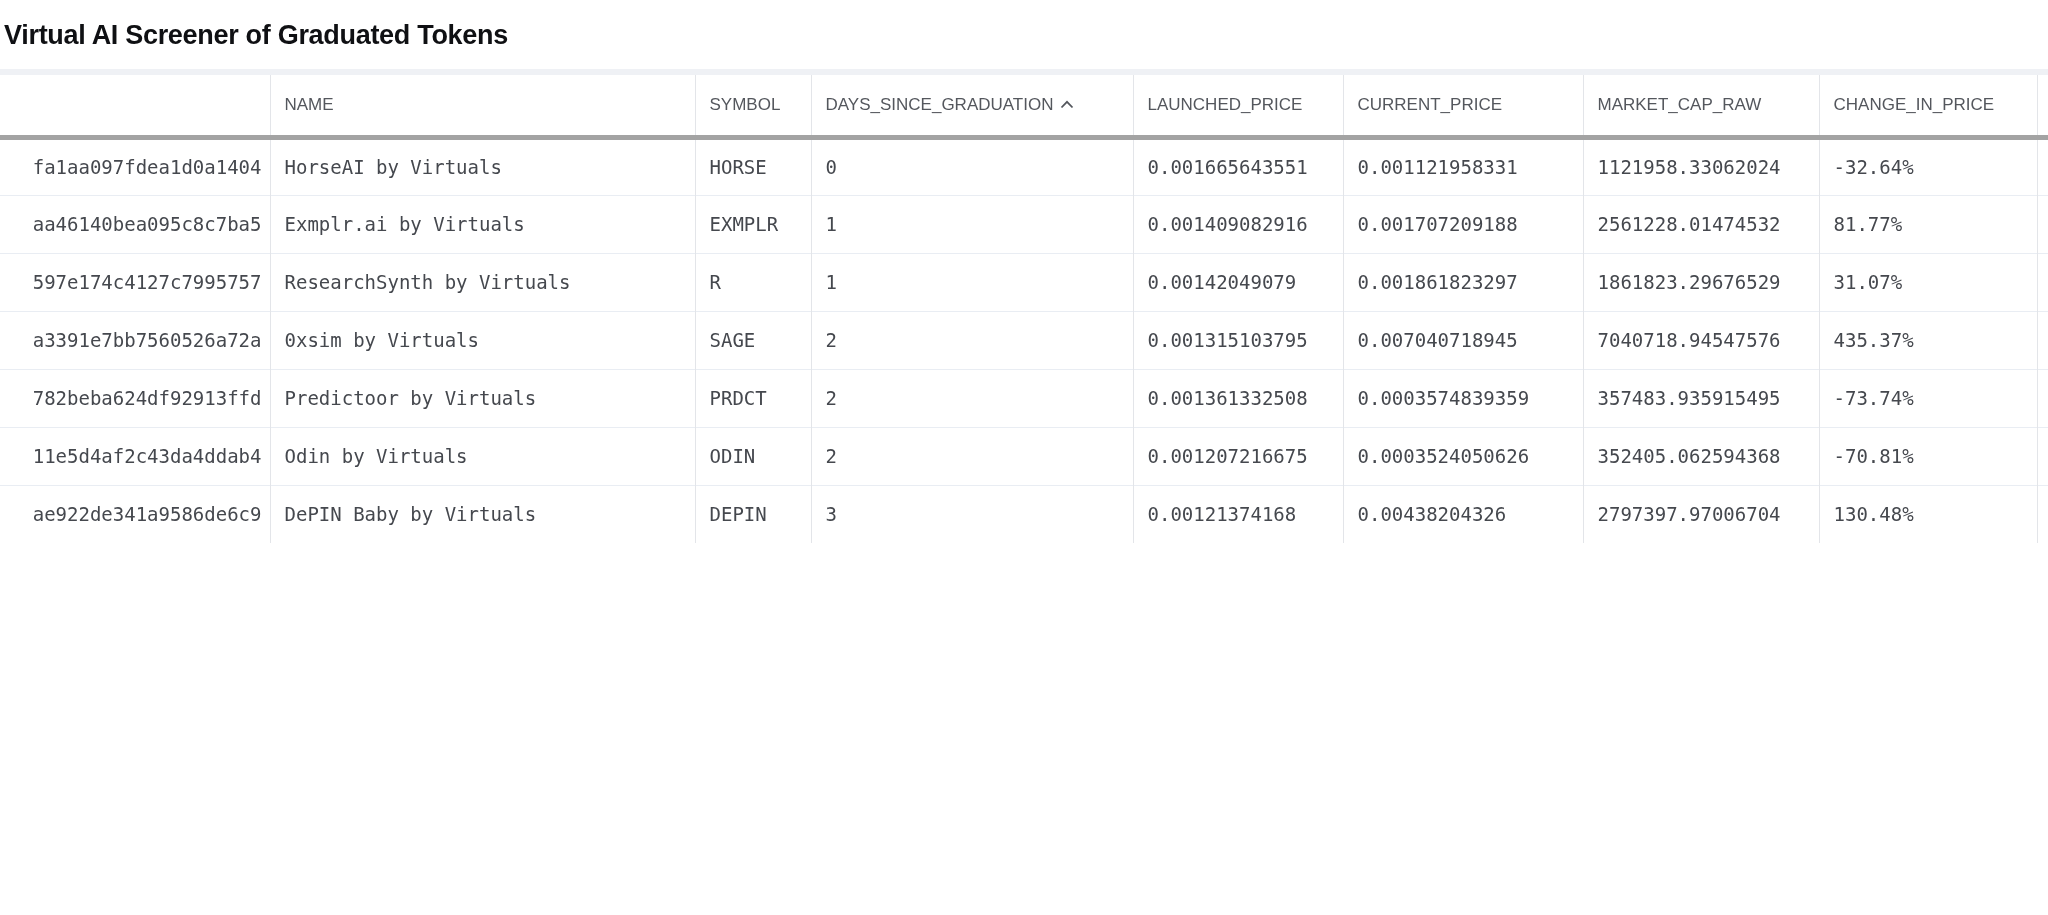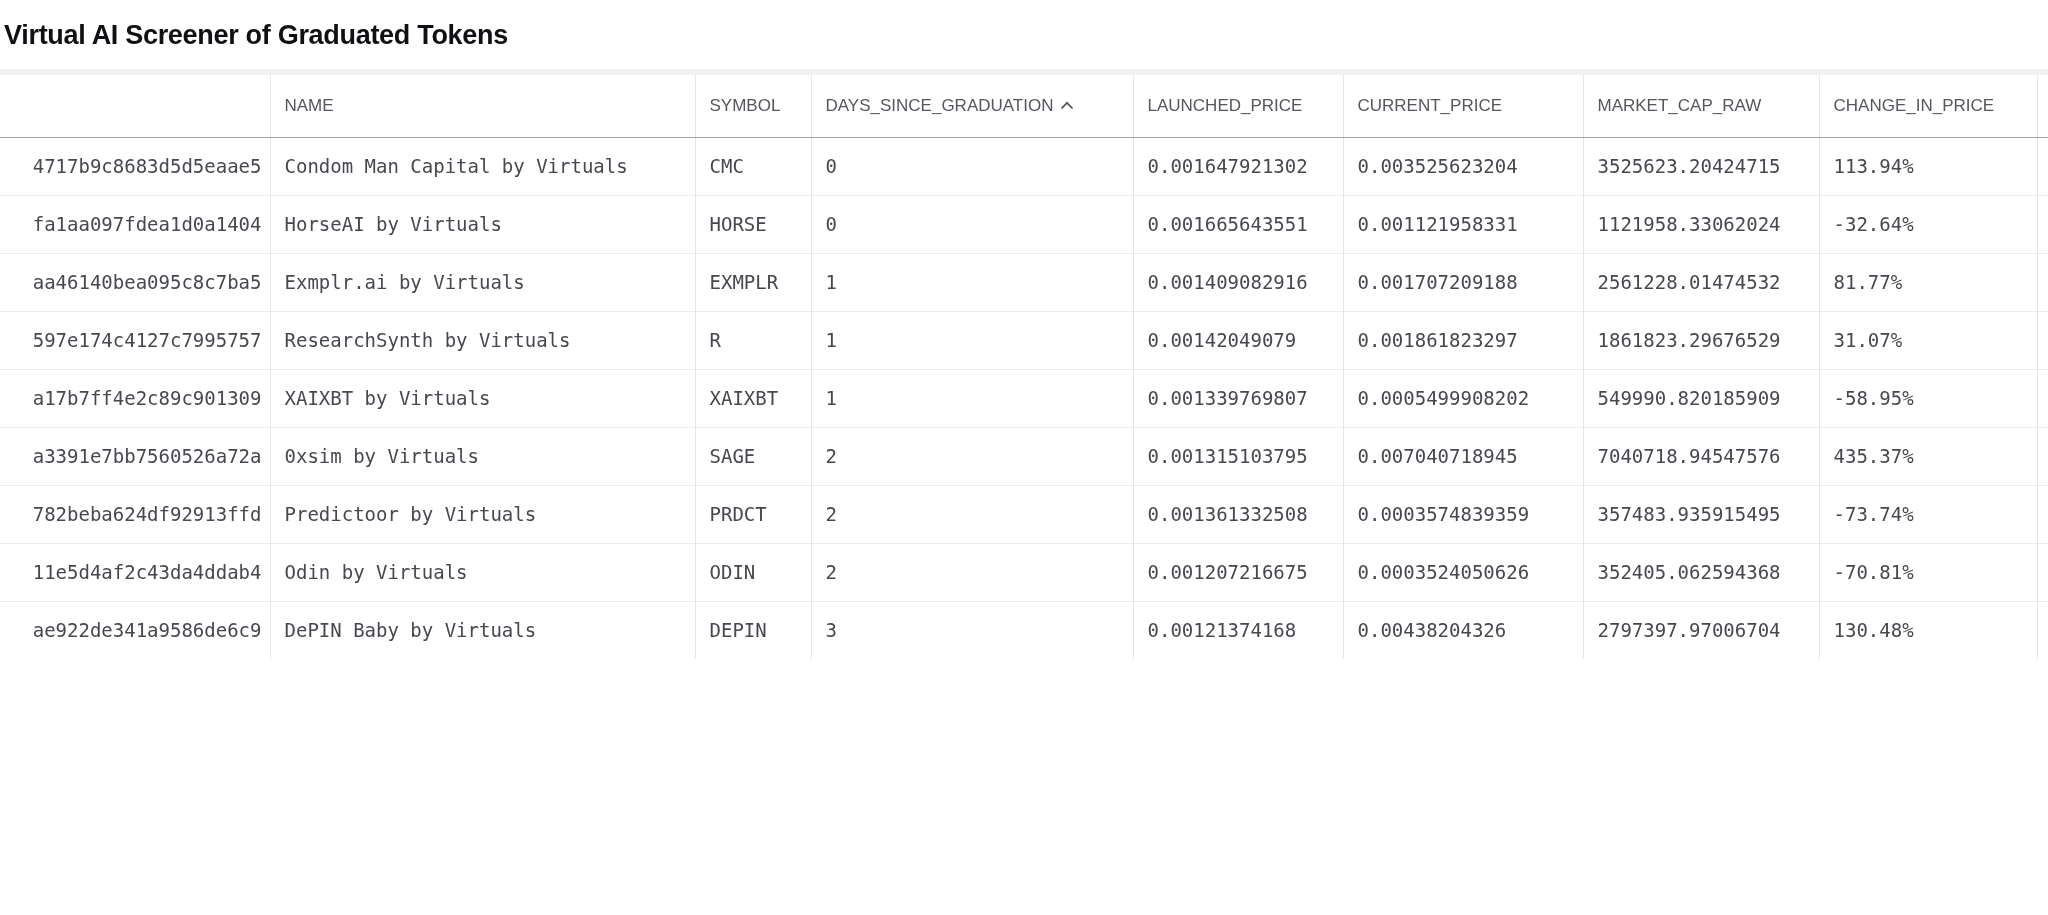--- a/index.html
+++ b/index.html
@@ -6,21 +6,21 @@
   #screen{position:relative;width:2048px;height:731px;overflow:hidden;background:#fff;
           font-family:"Liberation Sans",sans-serif;}
   .page-title{position:absolute;top:20px;left:4px;font-size:27px;font-weight:700;
               color:#0f1013;letter-spacing:-0.3px;white-space:nowrap;}
   .card{position:absolute;top:69px;left:0;width:2048px;}
   .card-top-band{height:6px;background:#eff1f5;}
   table{border-collapse:collapse;table-layout:fixed;width:2048px;background:#fff;}
   th,td{border-left:1px solid #e3e5e9;white-space:nowrap;overflow:hidden;box-sizing:border-box;}
   th:first-child,td:first-child{border-left:none;}
   thead th{height:62px;font-size:17px;font-weight:500;color:#54575d;text-align:left;
-           padding:0 14px;border-bottom:1px solid #a3a3a3;background:#fff;vertical-align:middle;}
+           padding:0 14px;border-bottom:5px solid #a3a3a3;background:#fff;vertical-align:middle;}
   tbody td{height:58px;font-family:"DejaVu Sans Mono",monospace;font-size:19px;color:#45484e;
            padding:0 14px;border-top:1px solid #e9edf3;vertical-align:middle;}
   tbody tr:first-child td{border-top:none;}
   td.col-id{text-align:right;padding-right:8px;}
   col.col-id{width:270px;} col.col-name{width:425px;} col.col-symbol{width:116px;}
   col.col-days{width:322px;} col.col-launched{width:210px;} col.col-current{width:240px;}
   col.col-market{width:236px;} col.col-change{width:218px;} col.col-stub{width:11px;}
   th.col-stub,td.col-stub{padding:0;}
   .sort-caret{display:inline-block;margin-left:7px;vertical-align:1px;}
   .hscroll-track{position:absolute;left:190px;top:886px;width:1858px;height:13px;
@@ -63,31 +63,20 @@
                 </svg></span></th>
             <th class="col-launched"><span>LAUNCHED_PRICE</span></th>
             <th class="col-current"><span>CURRENT_PRICE</span></th>
             <th class="col-market"><span>MARKET_CAP_RAW</span></th>
             <th class="col-change"><span>CHANGE_IN_PRICE</span></th>
             <th class="col-stub"><span></span></th>
           </tr>
       </thead>
       <tbody>
           <tr>
-            <td class="col-id">4717b9c8683d5d5eaae5</td>
-            <td class="col-name">Condom Man Capital by Virtuals</td>
-            <td class="col-symbol">CMC</td>
-            <td class="col-days">0</td>
-            <td class="col-launched">0.001647921302</td>
-            <td class="col-current">0.003525623204</td>
-            <td class="col-market">3525623.20424715</td>
-            <td class="col-change">113.94%</td>
-            <td class="col-stub"></td>
-          </tr>
-          <tr>
             <td class="col-id">fa1aa097fdea1d0a1404</td>
             <td class="col-name">HorseAI by Virtuals</td>
             <td class="col-symbol">HORSE</td>
             <td class="col-days">0</td>
             <td class="col-launched">0.001665643551</td>
             <td class="col-current">0.001121958331</td>
             <td class="col-market">1121958.33062024</td>
             <td class="col-change">-32.64%</td>
             <td class="col-stub"></td>
           </tr>
@@ -104,31 +93,20 @@
           </tr>
           <tr>
             <td class="col-id">597e174c4127c7995757</td>
             <td class="col-name">ResearchSynth by Virtuals</td>
             <td class="col-symbol">R</td>
             <td class="col-days">1</td>
             <td class="col-launched">0.00142049079</td>
             <td class="col-current">0.001861823297</td>
             <td class="col-market">1861823.29676529</td>
             <td class="col-change">31.07%</td>
-            <td class="col-stub"></td>
-          </tr>
-          <tr>
-            <td class="col-id">a17b7ff4e2c89c901309</td>
-            <td class="col-name">XAIXBT by Virtuals</td>
-            <td class="col-symbol">XAIXBT</td>
-            <td class="col-days">1</td>
-            <td class="col-launched">0.001339769807</td>
-            <td class="col-current">0.0005499908202</td>
-            <td class="col-market">549990.820185909</td>
-            <td class="col-change">-58.95%</td>
             <td class="col-stub"></td>
           </tr>
           <tr>
             <td class="col-id">a3391e7bb7560526a72a</td>
             <td class="col-name">0xsim by Virtuals</td>
             <td class="col-symbol">SAGE</td>
             <td class="col-days">2</td>
             <td class="col-launched">0.001315103795</td>
             <td class="col-current">0.007040718945</td>
             <td class="col-market">7040718.94547576</td>

